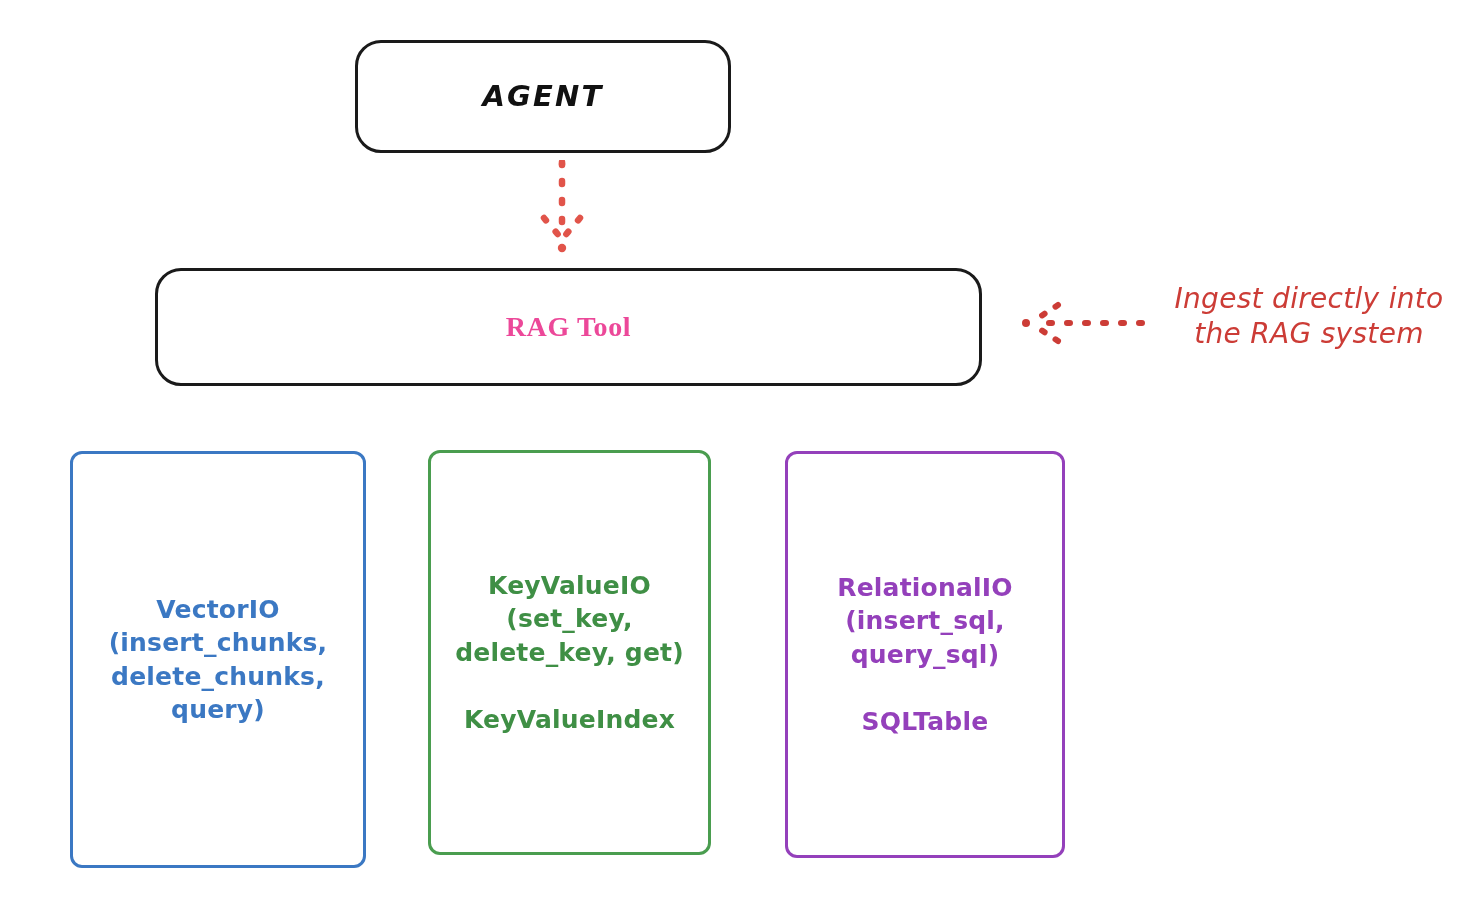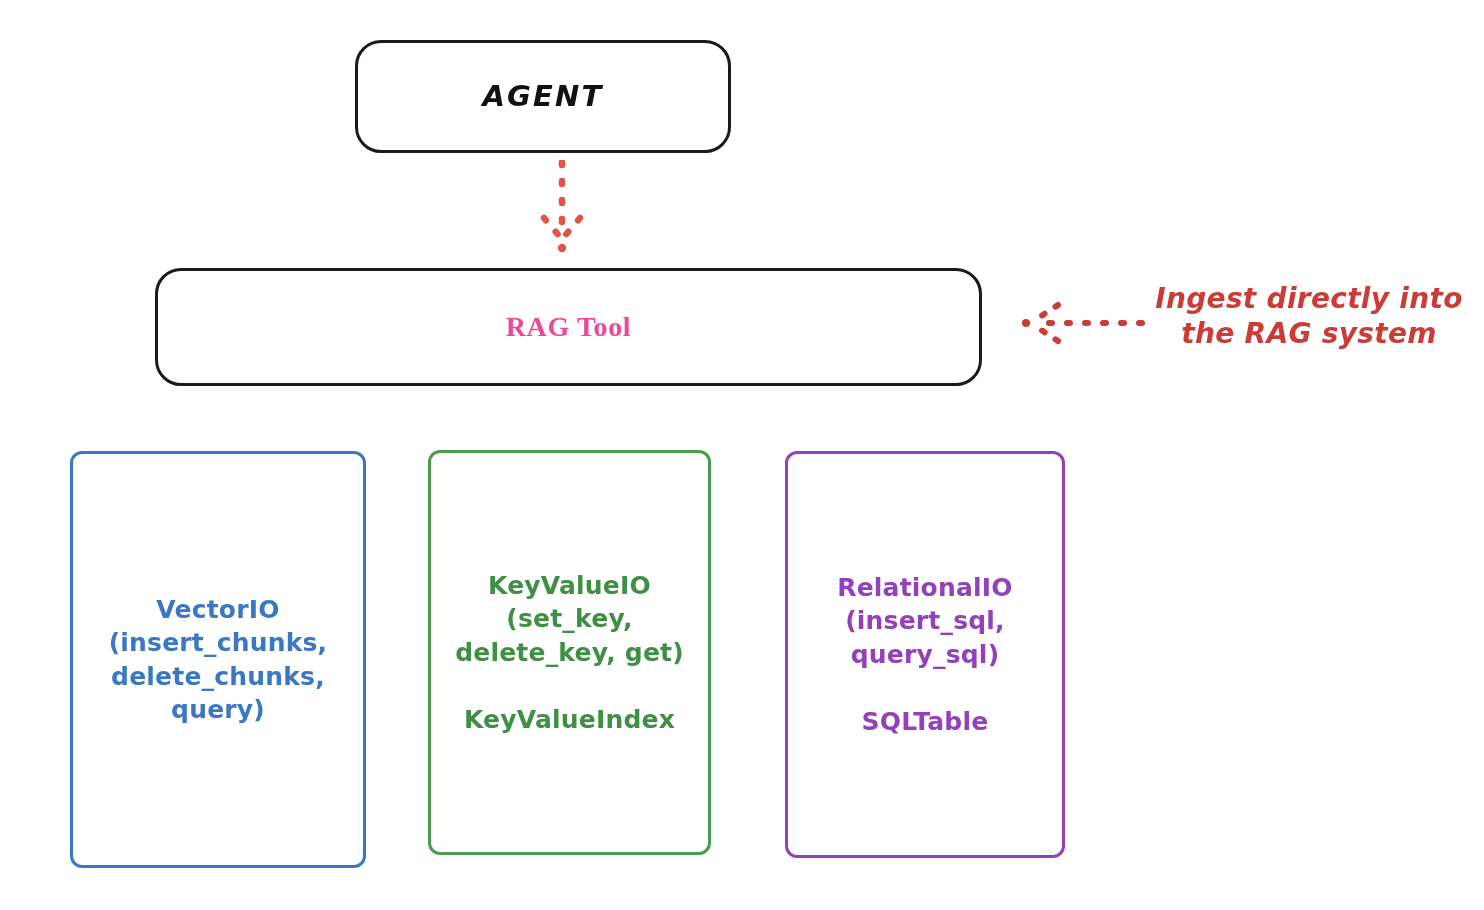--- a/index.html
+++ b/index.html
@@ -164,21 +164,21 @@
     left: 1144px;
     top: 281px;
     width: 330px;
     text-align: center;
   }
   #ingest-annotation-text .annotation-line {
     display: block;
     white-space: pre-line;
     font-family: "DejaVu Sans", sans-serif;
     font-style: italic;
-    font-weight: 700;
+    font-weight: 400;
     font-size: 28px;
     line-height: 1.26;
     color: #cc3c36;
     letter-spacing: 0.3px;
   }
 </style>
 </head>
 <body>
 
 <div id="canvas">

